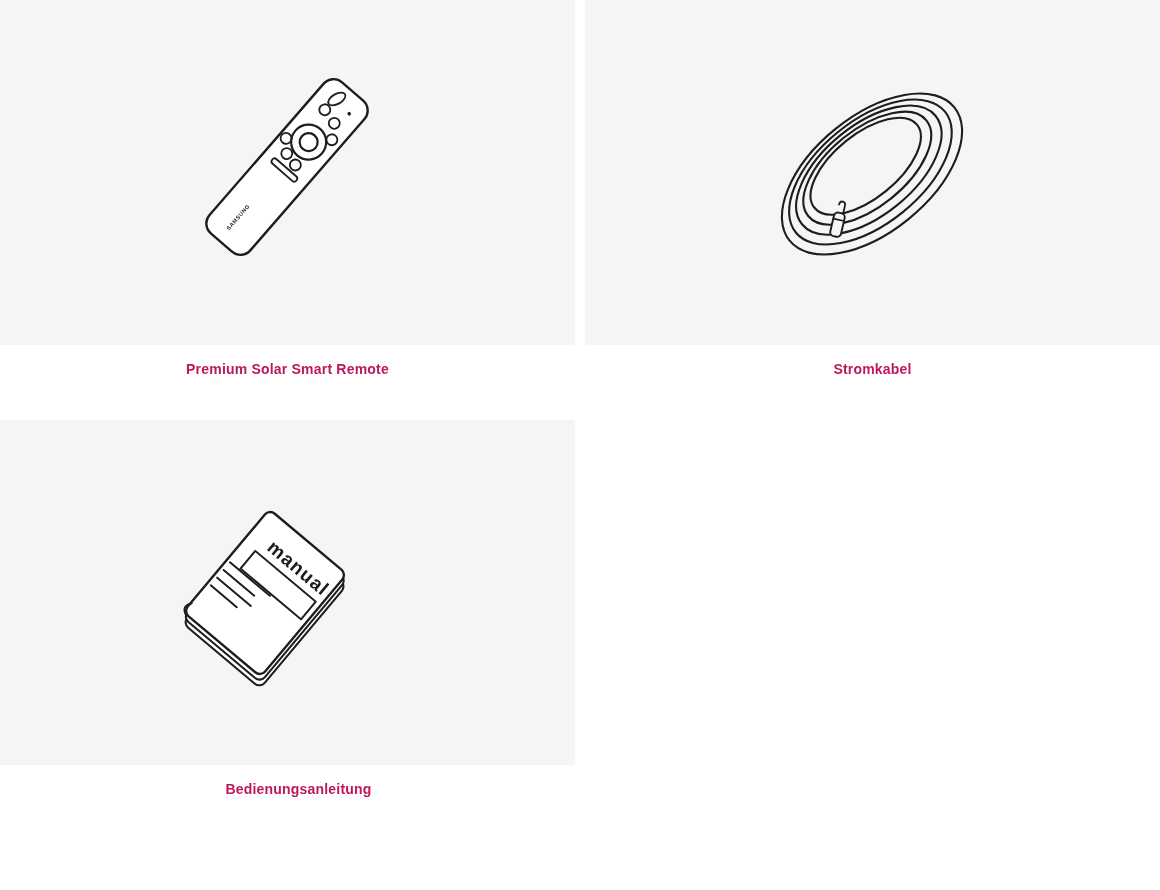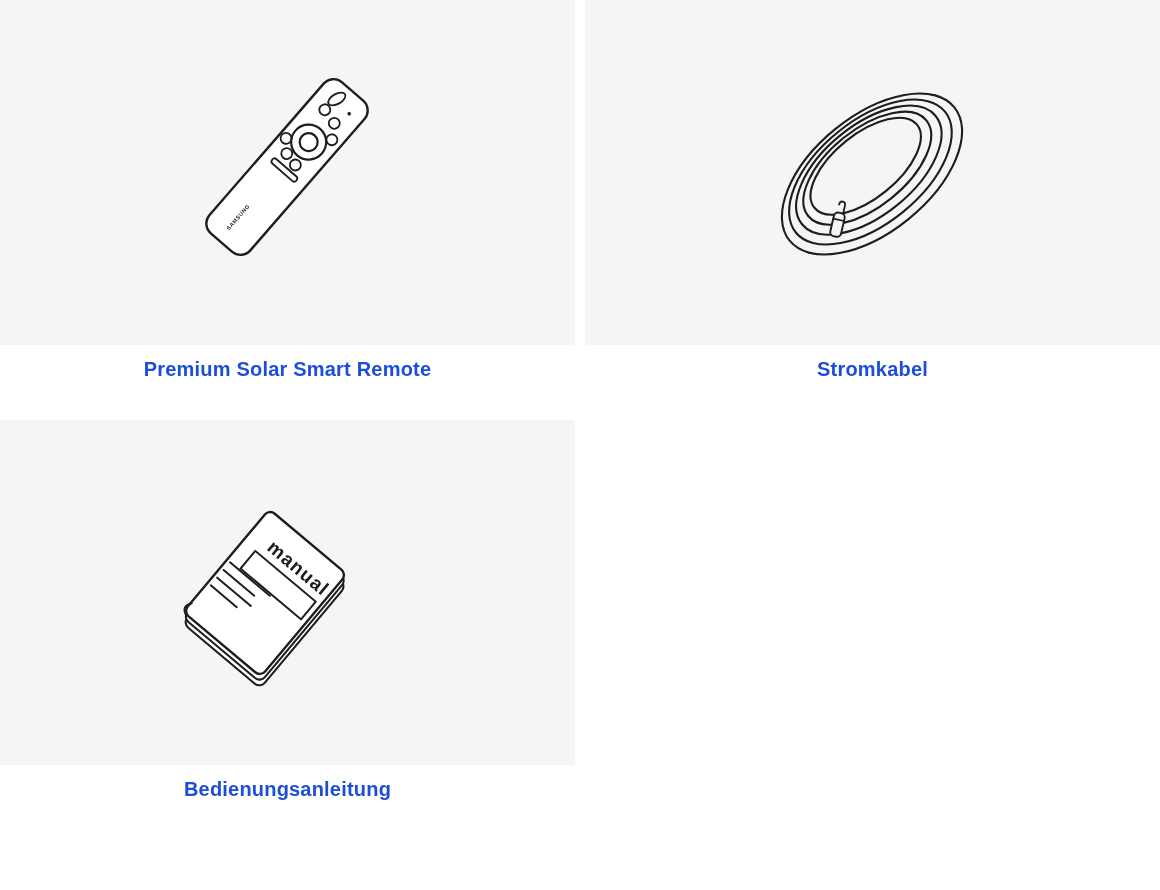--- a/index.html
+++ b/index.html
@@ -22,29 +22,29 @@
     background: #f5f5f5;
   }
   .panel svg.art { position: absolute; }
   #panel-remote { left: 0;   top: 0; }
   #panel-cable  { left: 585px; top: 0; }
   #panel-manual { left: 0;   top: 420px; }
   .caption {
     position: absolute;
     width: 575px;
     text-align: center;
-    font-size: 20px;
+    font-size: 14px;
     font-weight: 700;
     letter-spacing: 0.2px;
-    color: #1d4ed8;
+    color: #be185d;
     line-height: 22px;
   }
   #caption-remote { left: 0;    top: 358px; }
   #caption-cable  { left: 585px; top: 358px; }
-  #caption-manual { left: 0;    top: 778px; }
+  #caption-manual { left: 0;    top: 778px; padding-left: 11px; }
   #disclaimer-bar {
     position: absolute;
     left: 0;
     top: 839px;
     width: 1160px;
     height: 51px;
     background: #f5f5f5;
     text-align: center;
   }
   #disclaimer-bar .disclaimer-text {

